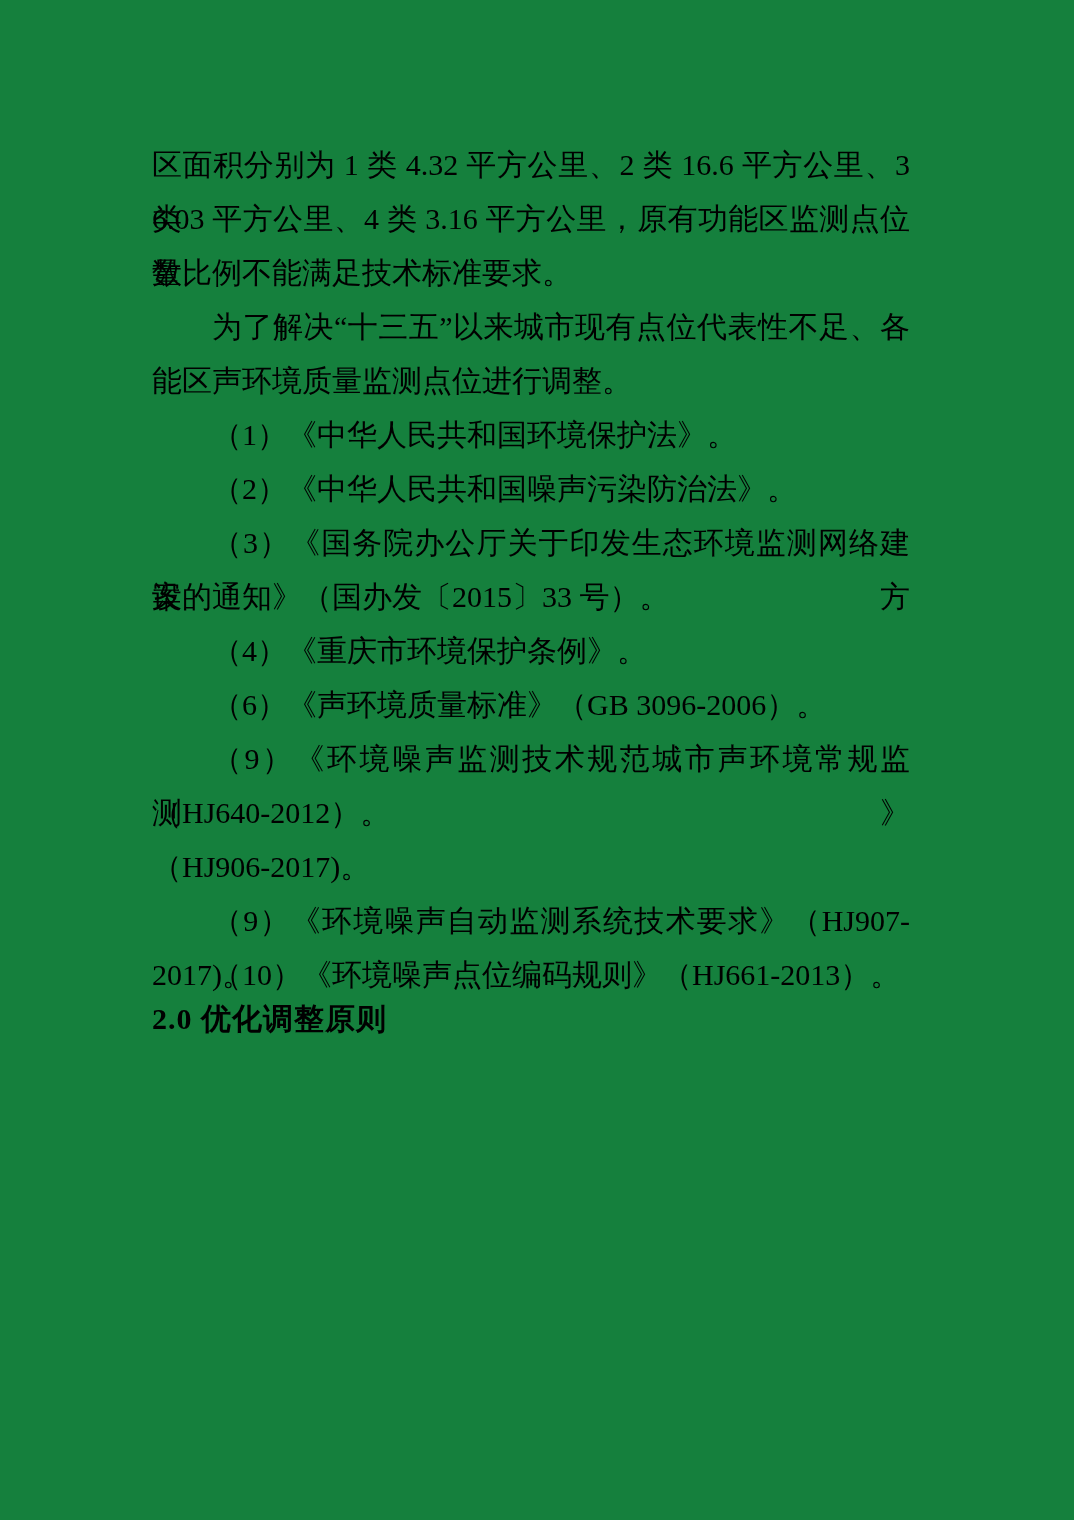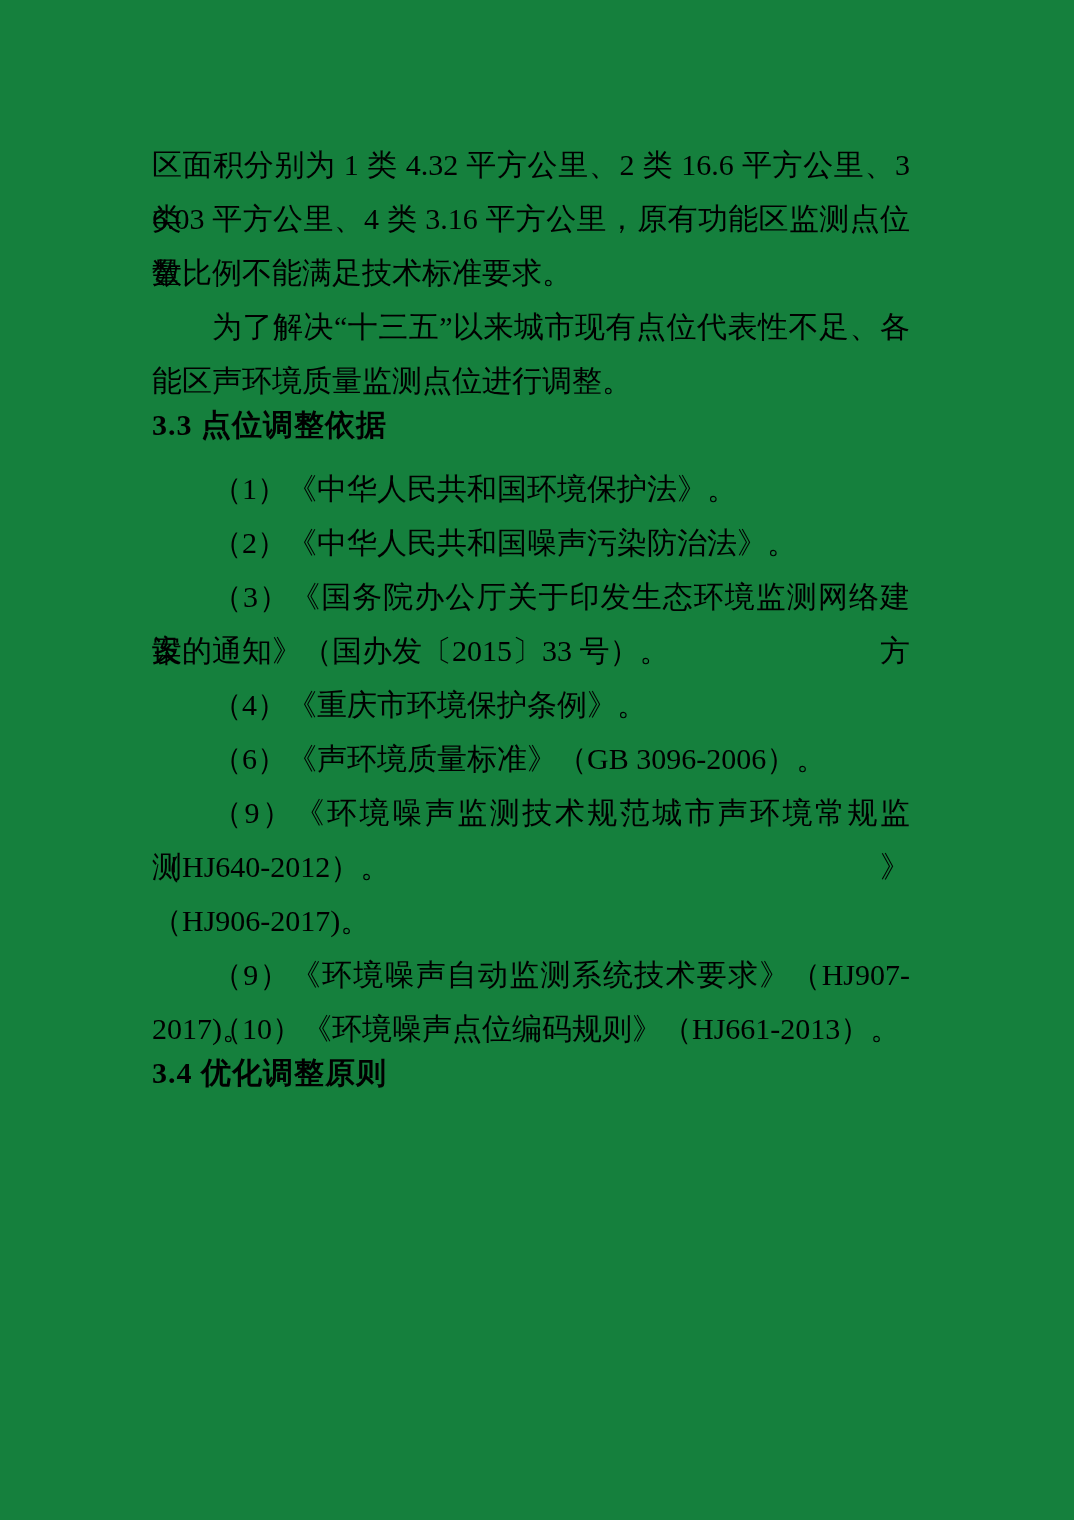--- a/index.html
+++ b/index.html
@@ -46,27 +46,26 @@
 </head>
 <body>
 
 <div class="page">
   <div class="content" id="content">
       <div class="line fill">区面积分别为 1 类 4.32 平方公里、2 类 16.6 平方公里、3 类</div>
       <div class="line fill">6.03 平方公里、4 类 3.16 平方公里，原有功能区监测点位数</div>
       <div class="line">量比例不能满足技术标准要求。</div>
       <div class="line indent fill">为了解决“十三五”以来城市现有点位代表性不足、各</div>
       <div class="line">能区声环境质量监测点位进行调整。</div>
-      <div class="line heading">3.3 点位调整依据</div>
       <div class="line indent">（1）《中华人民共和国环境保护法》。</div>
       <div class="line indent">（2）《中华人民共和国噪声污染防治法》。</div>
       <div class="line indent fill">（3）《国务院办公厅关于印发生态环境监测网络建设方</div>
       <div class="line">案的通知》（国办发〔2015〕33 号）。</div>
       <div class="line indent">（4）《重庆市环境保护条例》。</div>
       <div class="line indent">（6）《声环境质量标准》（GB 3096-2006）。</div>
       <div class="line indent fill">（9）《环境噪声监测技术规范城市声环境常规监测》</div>
       <div class="line">（HJ640-2012）。</div>
       <div class="line">（HJ906-2017)。</div>
       <div class="line indent">（9）《环境噪声自动监测系统技术要求》（HJ907-2017)。</div>
       <div class="line indent">（10）《环境噪声点位编码规则》（HJ661-2013）。</div>
-      <div class="line heading">3.4 优化调整原则</div>
+      <div class="line heading">2.0 优化调整原则</div>
     </div>
 </div>
 
 </body></html>

